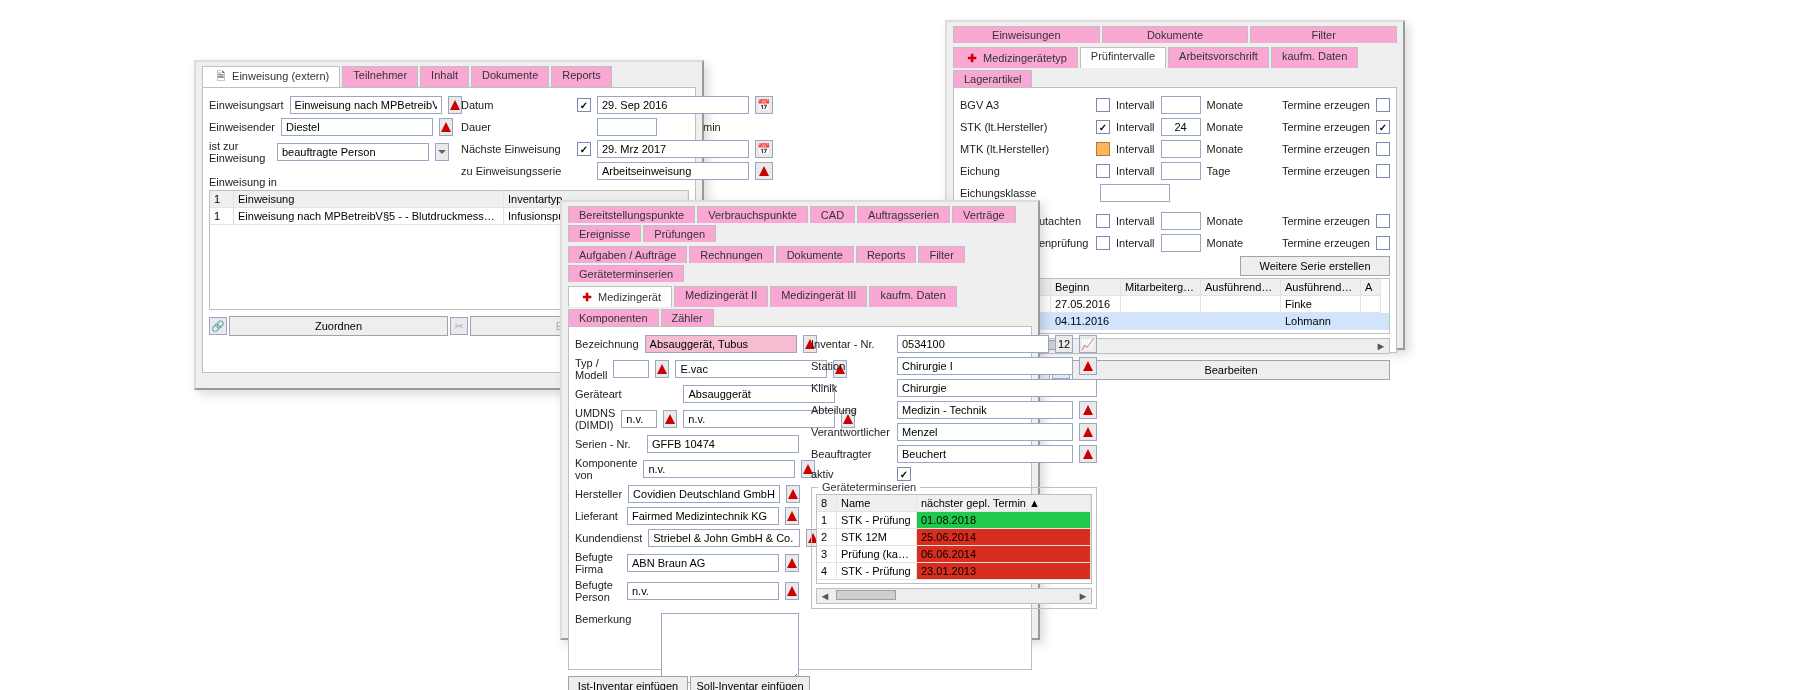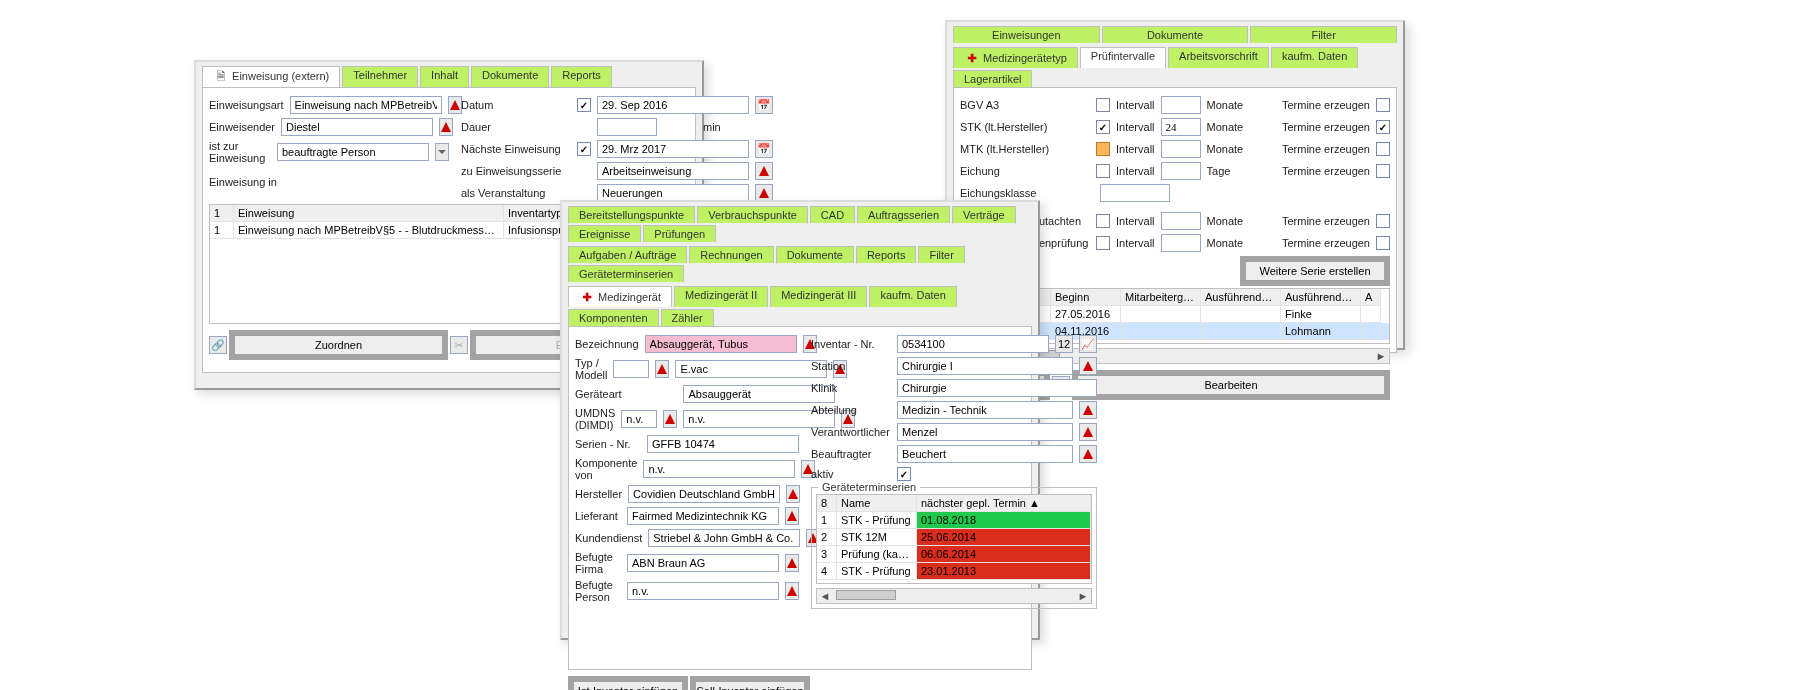--- a/index.html
+++ b/index.html
@@ -1,36 +1,36 @@
 <!DOCTYPE html>
 <html><head>
 <meta charset="utf-8">
 <style>
   * { box-sizing: border-box; margin: 0; padding: 0; font-family: Tahoma, Verdana, sans-serif; font-size: 11px; }
   body { background: #fff; width: 1800px; height: 690px; position: relative; color: #000; }
   .panel { position: absolute; background: #efefef; border: 2px solid #dcdcdc; border-right-color: #9a9a9a; border-bottom-color: #9a9a9a; box-shadow: 4px 4px 10px rgba(0,0,0,.15); }
   .tabrow { display: flex; flex-wrap: wrap; padding: 4px 6px 0 6px; gap: 2px; }
-  .tab { background: #bef264; border: 1px solid #bfbfbf; border-bottom: none; padding: 2px 10px; color: #333; cursor: pointer; }
+  .tab { background: #f9a8d4; border: 1px solid #bfbfbf; border-bottom: none; padding: 2px 10px; color: #333; cursor: pointer; }
   .tab.active { background: #fff; font-weight: normal; }
   .inner { background: #fff; margin: 0 6px 6px 6px; border: 1px solid #bfbfbf; padding: 6px; }
   .line { display: flex; align-items: center; gap: 6px; padding: 2px 0; }
   .lbl { color: #222; }
   .lbl-sm { width: 95px; }
   .inp { border: 1px solid #9aa7c4; background: #fff; padding: 1px 4px; height: 18px; }
   .btn-arrow, .btn-c, .btn-g, .btn-red { width: 18px; height: 18px; border: 1px solid #9aa7c4; display: inline-flex; align-items: center; justify-content: center; background: #eaeaea; cursor: pointer; }
   .btn-arrow svg, .btn-g svg, .btn-c svg, .btn-red svg { width: 12px; height: 12px; }
   .chk { width: 14px; height: 14px; border: 1px solid #7a88ae; background: #fff; display: inline-flex; align-items: center; justify-content: center; }
   .chk.checked::after { content: "✓"; font-size: 10px; font-weight: bold; }
   .chk.orange { background: #ffb65a; border-color: #b87a2a; }
   .table { border: 1px solid #bfbfbf; background: #fff; }
   .thead, .trow { display: flex; }
   .th, .td { border-right: 1px solid #e3e3e3; border-bottom: 1px solid #e3e3e3; padding: 2px 4px; overflow: hidden; white-space: nowrap; text-overflow: ellipsis; }
   .th { background: #efefef; font-weight: normal; }
   .row-sel { background: #cfe4ff; }
-  .bigbtn { flex: 1; text-align: center; padding: 3px 0; border: 6px solid #a3a3a3; background: #eee; cursor: pointer; }
+  .bigbtn { flex: 1; text-align: center; padding: 3px 0; border: 1px solid #a3a3a3; background: #eee; cursor: pointer; }
   .split { display: flex; gap: 12px; }
   .fieldset { border: 1px solid #bfbfbf; padding: 6px 4px 4px 4px; margin-top: 4px; position: relative; }
   .fieldset-legend { position: absolute; top: -7px; left: 6px; background: #fff; padding: 0 4px; color: #333; }
   .scroll-x { display:flex; height:16px; align-items:stretch; border:1px solid #bfbfbf; background:#eee; margin-top:4px;}
   .scroll-x .knob{ background:#cfcfcf; border:1px solid #a0a0a0; margin:1px; }
   .scroll-x .arrow{ width:16px; display:flex; align-items:center; justify-content:center; color:#555;}
   .track { flex:1; position:relative; }
   .arrow-svg { fill:#c00; }
   .icon-plus { width:16px; height:16px; display:inline-flex; align-items:center; justify-content:center; }
   .pink { background:#f6bcd1; }
@@ -107,29 +107,20 @@
         </div>
         <div class="line">
           <span class="lbl" style="width:110px">zu Einweisungsserie</span>
           <input class="inp" style="flex: 1 1 0%; margin-left: 20px;" value="Arbeitseinweisung">
           <span class="btn-arrow">
               <svg viewBox="0 0 12 12">
                 <path class="arrow-svg" d="M1 11 L6 1 L11 11 Z"></path>
               </svg>
             </span>
         </div>
-        <div class="line">
-          <span class="lbl" style="width:110px">als Veranstaltung</span>
-          <input class="inp" style="flex: 1 1 0%; margin-left: 20px;" value="Neuerungen">
-          <span class="btn-arrow">
-              <svg viewBox="0 0 12 12">
-                <path class="arrow-svg" d="M1 11 L6 1 L11 11 Z"></path>
-              </svg>
-            </span>
-        </div>
       </div>
     </div>
 
     <div class="table" style="height:120px;">
       <div class="thead">
         <div class="th" style="width:24px">1</div>
         <div class="th" style="width:270px">Einweisung</div>
         <div class="th" style="flex:1">Inventartyp</div>
       </div>
       <div class="trow">
@@ -171,21 +162,21 @@
   <span class="lbl">Intervall</span>
   <input class="inp" style="width: 40px; text-align: right;" value="">
   <span class="lbl">Monate</span>
   <span class="lbl right">Termine erzeugen</span>
   <span class="chk "></span>
         </div>
         <div class="line">
           <span class="lbl" style="width:130px">STK (lt.Hersteller)</span>
   <span class="chk checked "></span>
   <span class="lbl">Intervall</span>
-  <input class="inp" style="width: 40px; text-align: left; font-family: Liberation Serif, serif;" value="24">
+  <input class="inp" style="width: 40px; text-align: center;" value="24">
   <span class="lbl">Monate</span>
   <span class="lbl right">Termine erzeugen</span>
   <span class="chk checked"></span>
         </div>
         <div class="line">
           <span class="lbl" style="width:130px">MTK (lt.Hersteller)</span>
   <span class="chk  orange"></span>
   <span class="lbl">Intervall</span>
   <input class="inp" style="width: 40px; text-align: right;" value="">
   <span class="lbl">Monate</span>
@@ -403,20 +394,24 @@
         <div class="line">
             <span class="lbl" style="width:80px">Befugte Person</span>
           <input class="inp" style="flex: 1 1 0%;" value="n.v.">
           <span class="btn-arrow">
               <svg viewBox="0 0 12 12">
                 <path class="arrow-svg" d="M1 11 L6 1 L11 11 Z"></path>
               </svg>
             </span>
           </div>
         <div style="height:6px"></div>
+        <div class="line" style="align-items:flex-start">
+          <span class="lbl" style="width:80px">Bemerkung</span>
+          <textarea class="inp" style="flex: 1 1 0%; height: 70px;"></textarea>
+        </div>
       </div>
 
       <div style="flex:1">
         <div class="line">
             <span class="lbl" style="width:80px">Inventar - Nr.</span>
           <input class="inp" style="flex: 1 1 0%;" value="0534100">
           <span class="btn-c">12</span>
           <span class="btn-c">📈</span>
         </div>
         <div class="line">

